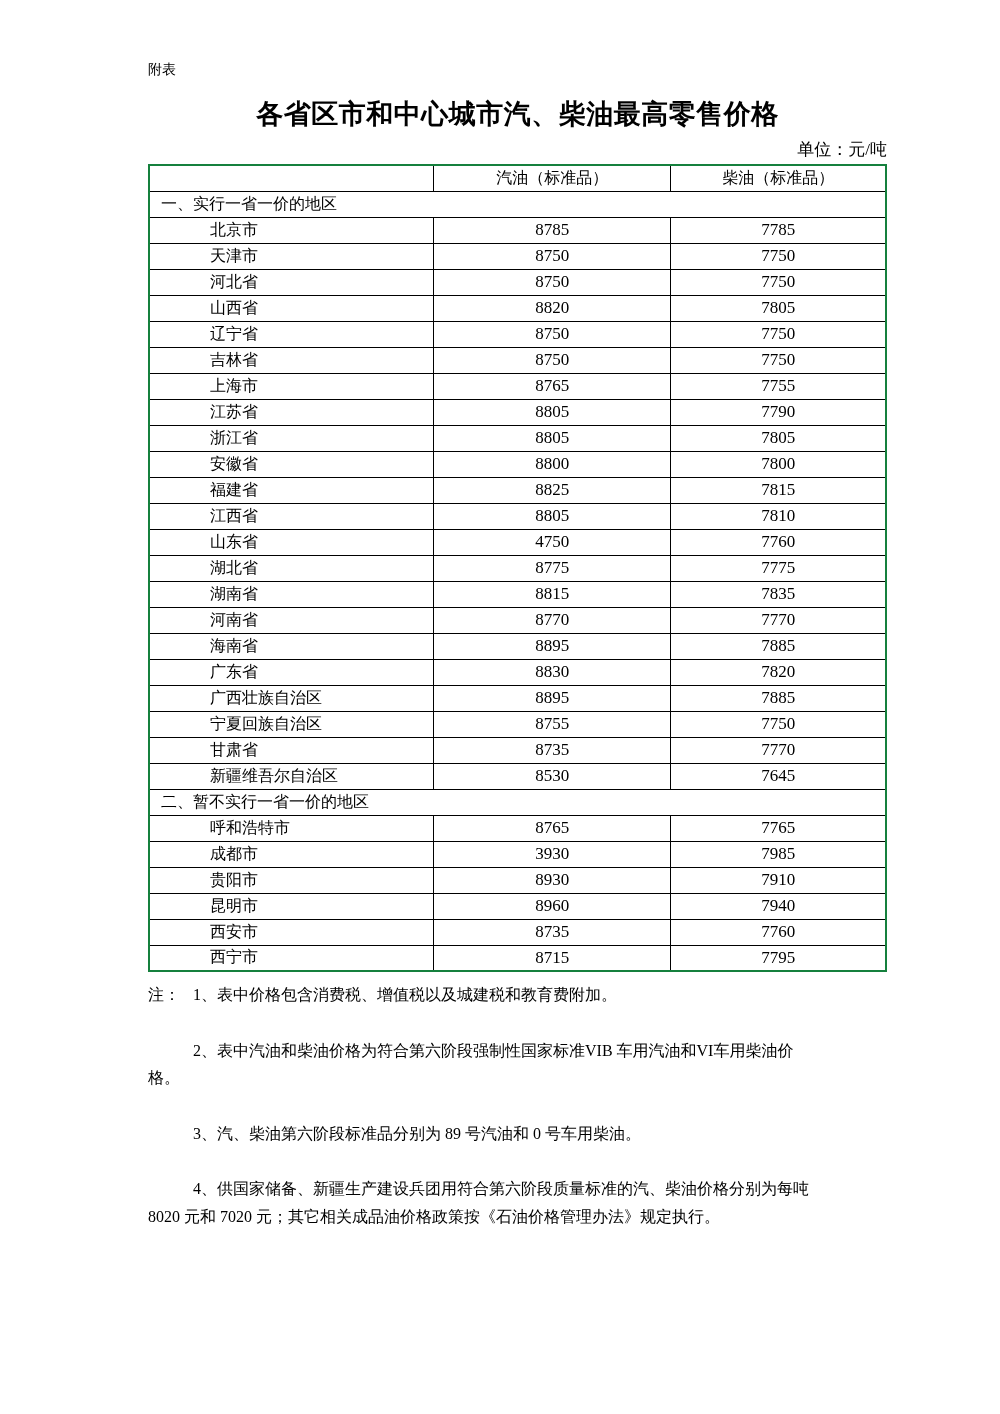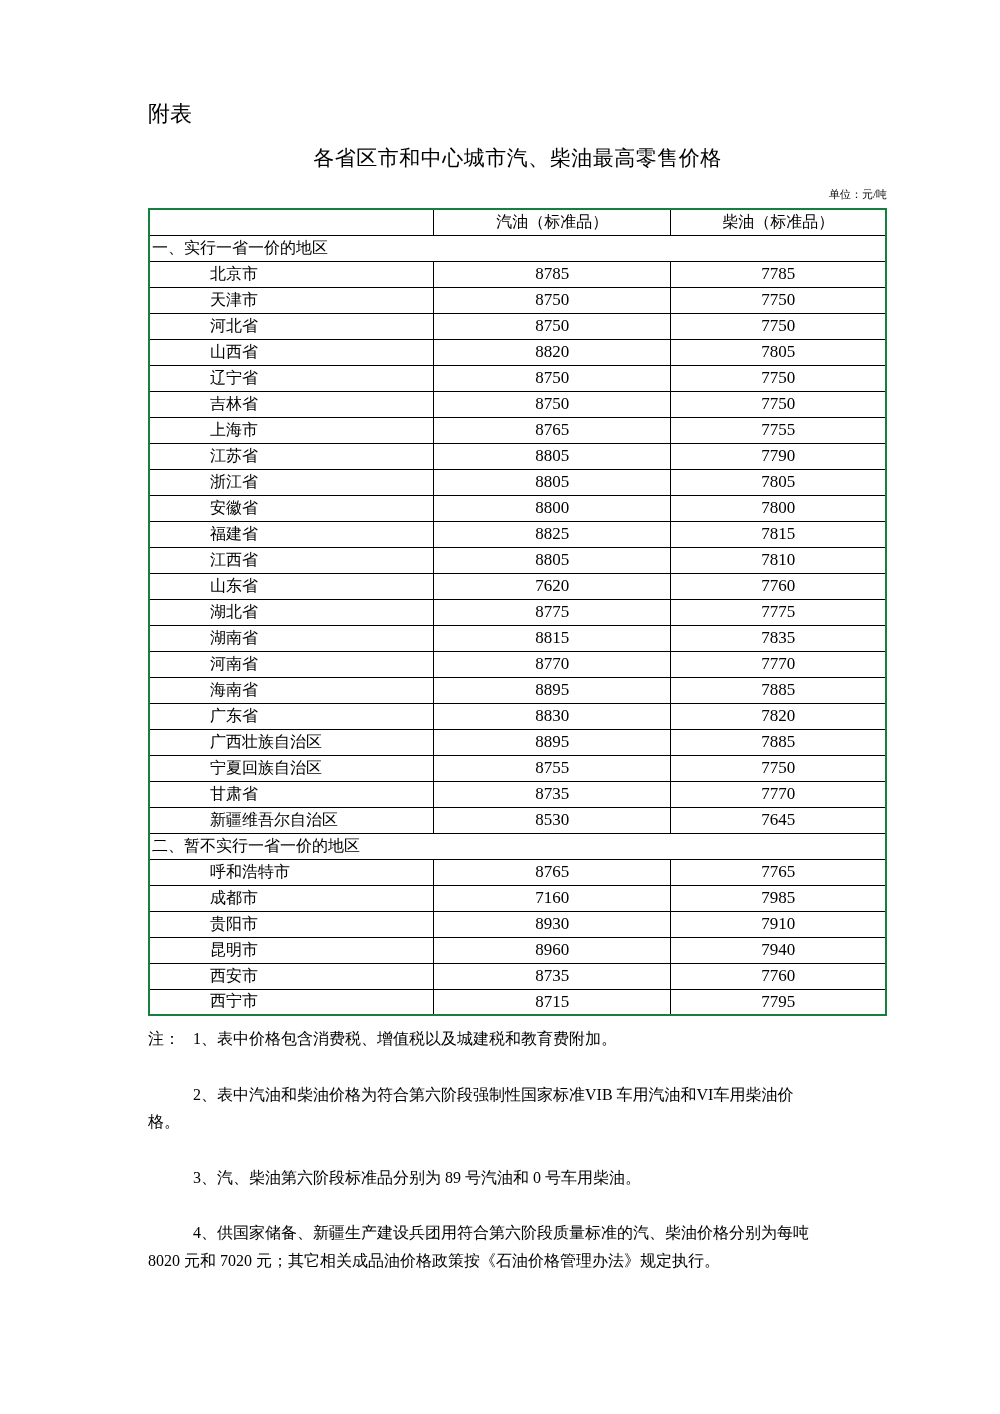--- a/index.html
+++ b/index.html
@@ -10,38 +10,38 @@
     background: #ffffff;
     color: #000000;
     font-family: "Liberation Serif", "DejaVu Serif", serif;
     overflow: hidden;
   }
   .content {
     width: 739px;
     margin-left: 148px;
   }
   .appendix-label {
-    padding-top: 102px;
-    font-size: 22px;
+    padding-top: 58px;
+    font-size: 14px;
     line-height: 24px;
   }
   .doc-title {
     margin-top: 18px;
-    font-size: 21px;
-    font-weight: normal;
+    font-size: 27px;
+    font-weight: bold;
     text-align: center;
     font-family: "Liberation Sans", "DejaVu Sans", sans-serif;
     letter-spacing: 0.5px;
     line-height: 28px;
   }
   .unit-line {
     margin-top: 12px;
     margin-bottom: 4px;
     text-align: right;
-    font-size: 11px;
+    font-size: 17px;
     line-height: 20px;
   }
   table.price-table {
     width: 100%;
     border-collapse: collapse;
     border: 2px solid #15803d;
     table-layout: fixed;
   }
   .price-table th, .price-table td {
     border: 1px solid #000;
@@ -53,21 +53,21 @@
     overflow: hidden;
     white-space: nowrap;
   }
   .price-table th { text-align: center; }
   .price-table td.region { text-align: left; padding-left: 60px; }
   .price-table td.num {
     text-align: center;
     font-size: 17px;
     font-family: Liberation Serif, serif;
   }
-  .price-table tr.section-row td { text-align: left; padding-left: 2px; }
+  .price-table tr.section-row td { text-align: left; padding-left: 11px; }
   .notes {
     margin-top: 9px;
     font-size: 16px;
     line-height: 27.5px;
   }
   .note-line.indent { padding-left: 45px; margin-top: 28px; }
   .note-line.flush { padding-left: 0; }
   .note-label { display: inline-block; width: 45px; }
 </style>
 </head>
@@ -153,21 +153,21 @@
           <td class="num">8825</td>
           <td class="num">7815</td>
         </tr>
         <tr>
           <td class="region">江西省</td>
           <td class="num">8805</td>
           <td class="num">7810</td>
         </tr>
         <tr>
           <td class="region">山东省</td>
-          <td class="num">7620</td>
+          <td class="num">4750</td>
           <td class="num">7760</td>
         </tr>
         <tr>
           <td class="region">湖北省</td>
           <td class="num">8775</td>
           <td class="num">7775</td>
         </tr>
         <tr>
           <td class="region">湖南省</td>
           <td class="num">8815</td>
@@ -211,21 +211,21 @@
         <tr class="section-row">
           <td colspan="3">二、暂不实行一省一价的地区</td>
         </tr>
         <tr>
           <td class="region">呼和浩特市</td>
           <td class="num">8765</td>
           <td class="num">7765</td>
         </tr>
         <tr>
           <td class="region">成都市</td>
-          <td class="num">7160</td>
+          <td class="num">3930</td>
           <td class="num">7985</td>
         </tr>
         <tr>
           <td class="region">贵阳市</td>
           <td class="num">8930</td>
           <td class="num">7910</td>
         </tr>
         <tr>
           <td class="region">昆明市</td>
           <td class="num">8960</td>

